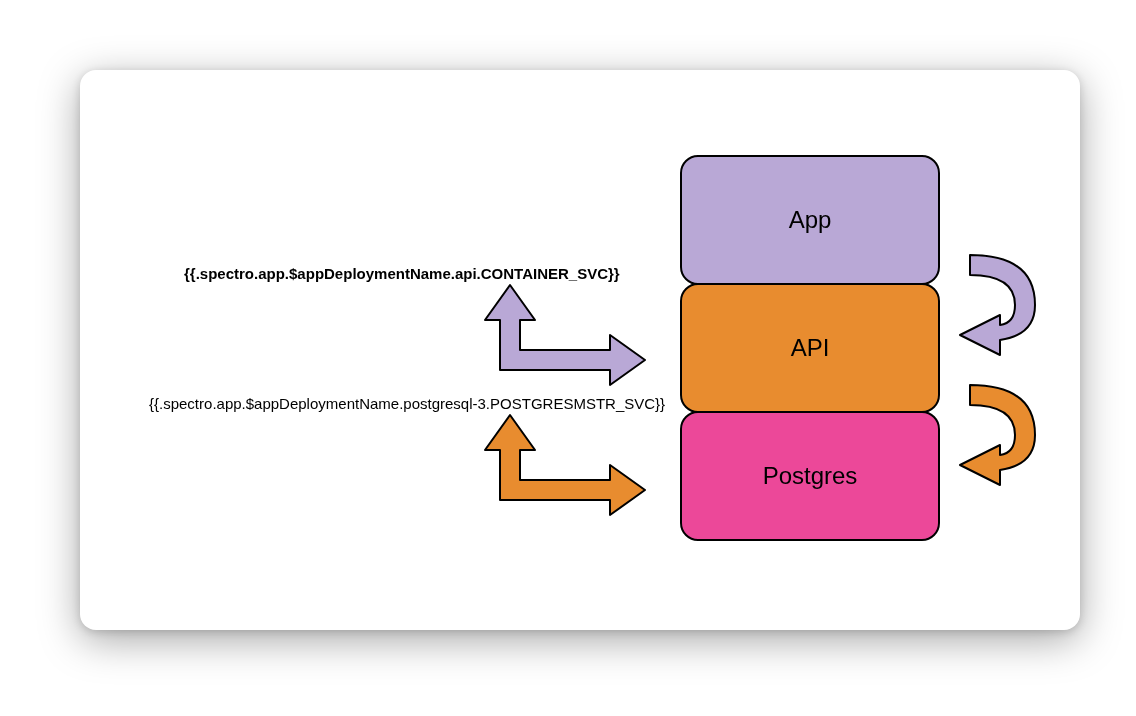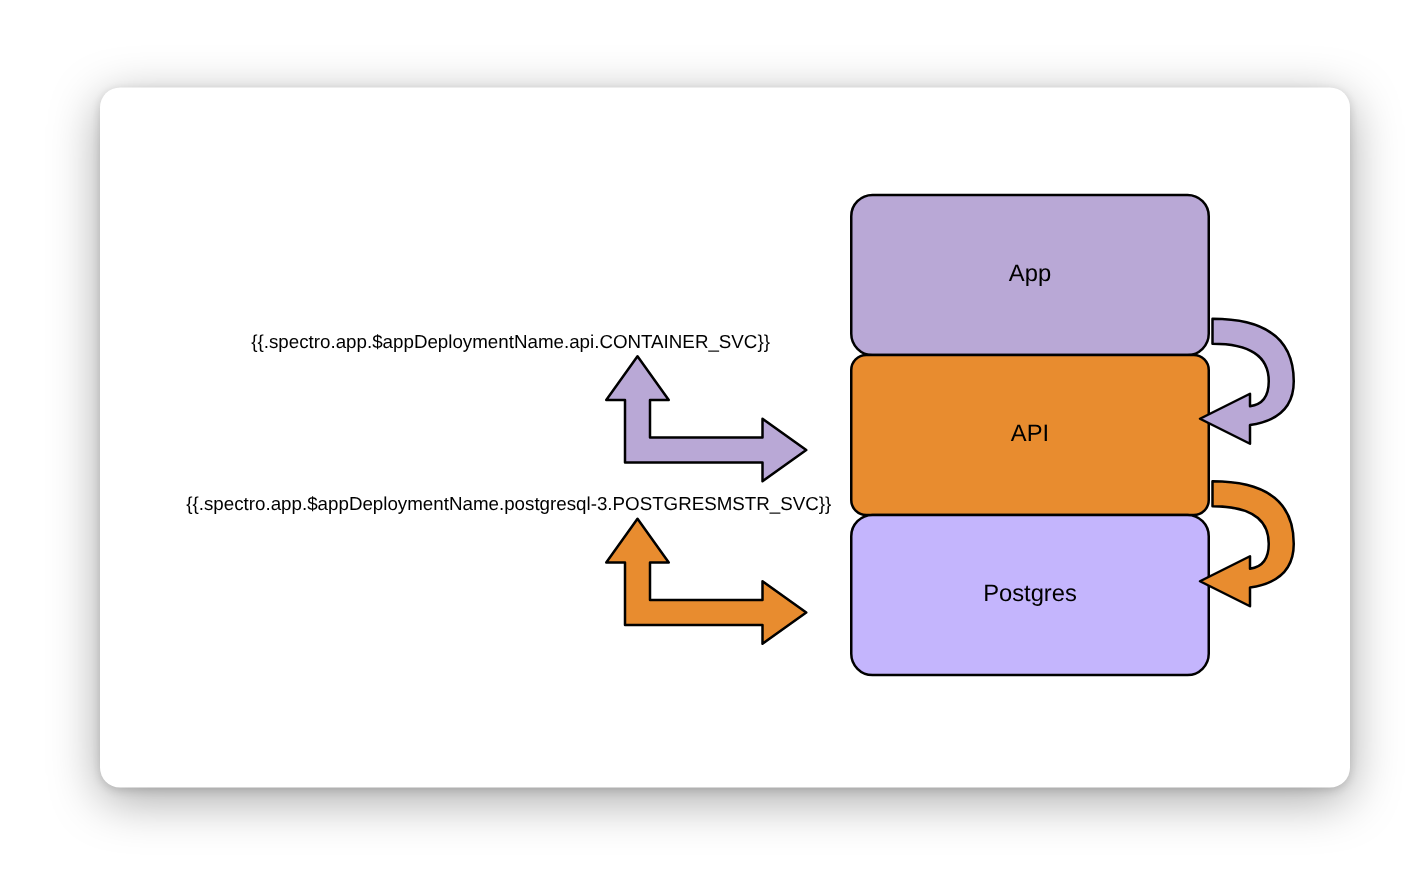--- a/index.html
+++ b/index.html
@@ -20,41 +20,41 @@
       border-radius: 16px;
       box-shadow: 0 10px 40px rgba(0,0,0,0.35), 0 2px 8px rgba(0,0,0,0.15);
     }
     .stack {
       position: absolute;
       left: 600px;
       top: 85px;
       width: 260px;
     }
     .box {
-      width: 288px;
+      width: 260px;
       height: 130px;
       border: 2px solid #000;
       border-radius: 18px;
       display: flex;
       align-items: center;
       justify-content: center;
-      font-size: 19px;
+      font-size: 24px;
       color: #000;
     }
     .box.app { background: #b9a8d6; margin-bottom: -2px; }
-    .box.api { background: #e88c2f; margin-bottom: -2px; border-radius: 13px; }
-    .box.db  { background: #c4b5fd; }
+    .box.api { background: #e88c2f; margin-bottom: -2px; }
+    .box.db  { background: #ec4899; }
     .label {
       position: absolute;
       font-size: 15px;
       color: #000;
       text-align: left;
       white-space: nowrap;
     }
-    .label.l1 { left: 121px; top: 195px; }
+    .label.l1 { left: 104px; top: 195px; font-weight: bold; }
     .label.l2 { left: 69px; top: 325px; }
     svg.arrow { position: absolute; }
   </style>
 </head>
 <body>
 
 <div class="card">
 
   <div class="label l1">{{.spectro.app.$appDeploymentName.api.CONTAINER_SVC}}</div>
   <div class="label l2">{{.spectro.app.$appDeploymentName.postgresql-3.POSTGRESMSTR_SVC}}</div>

